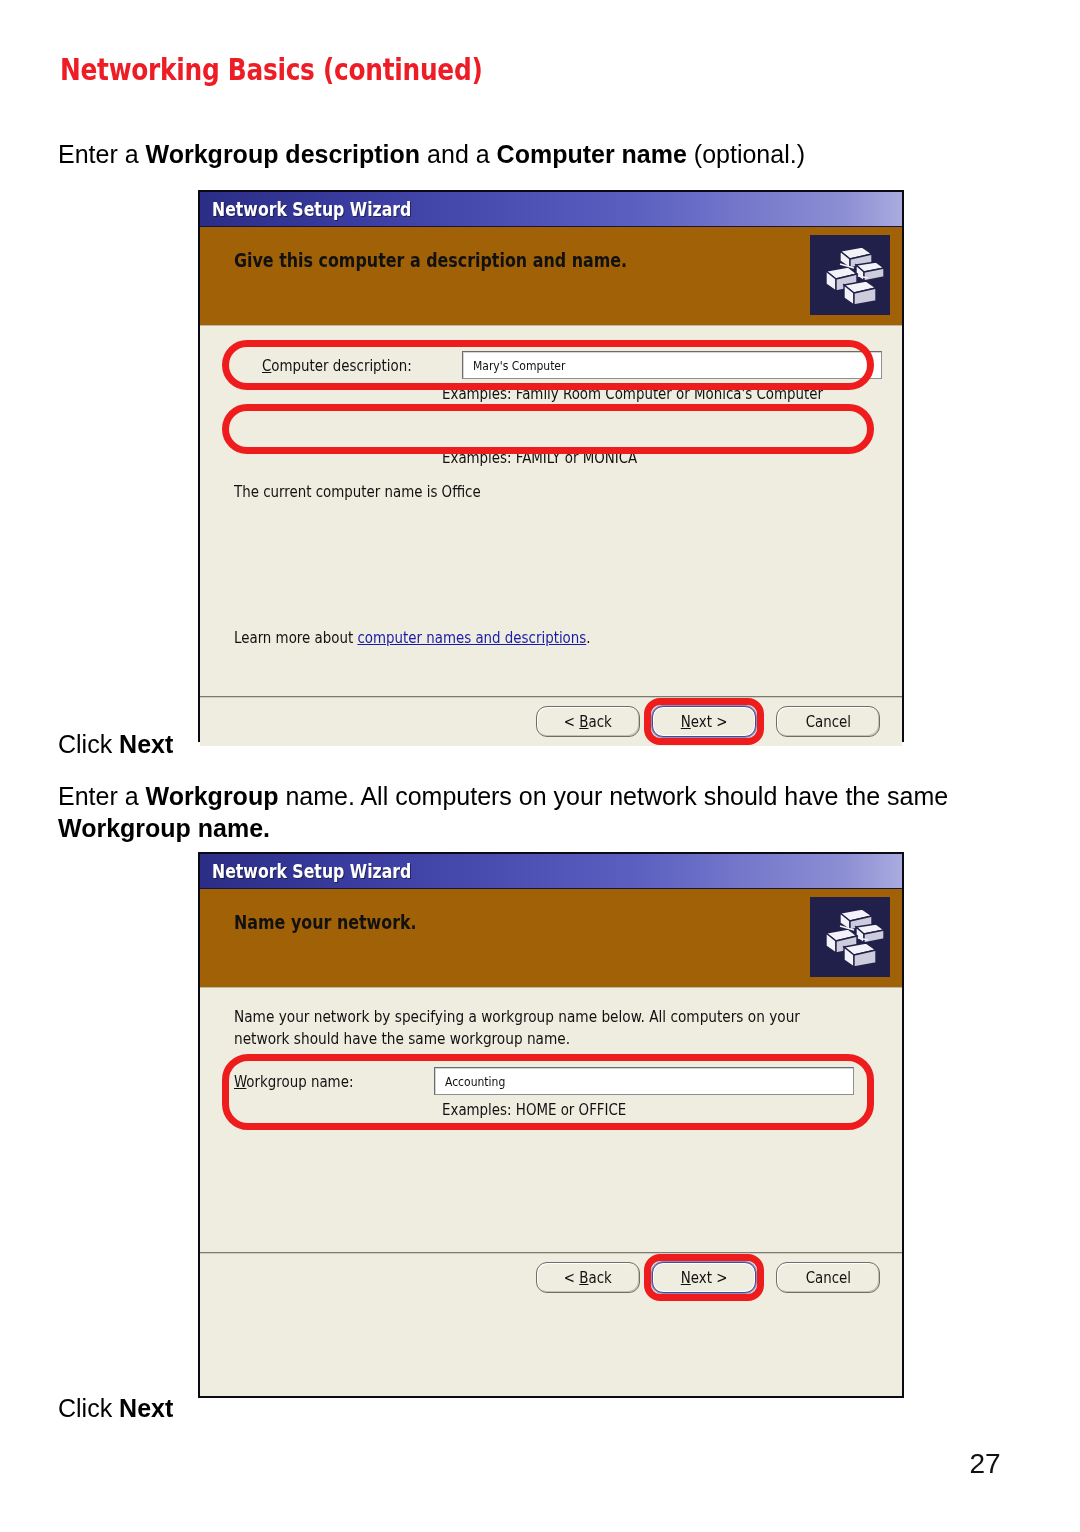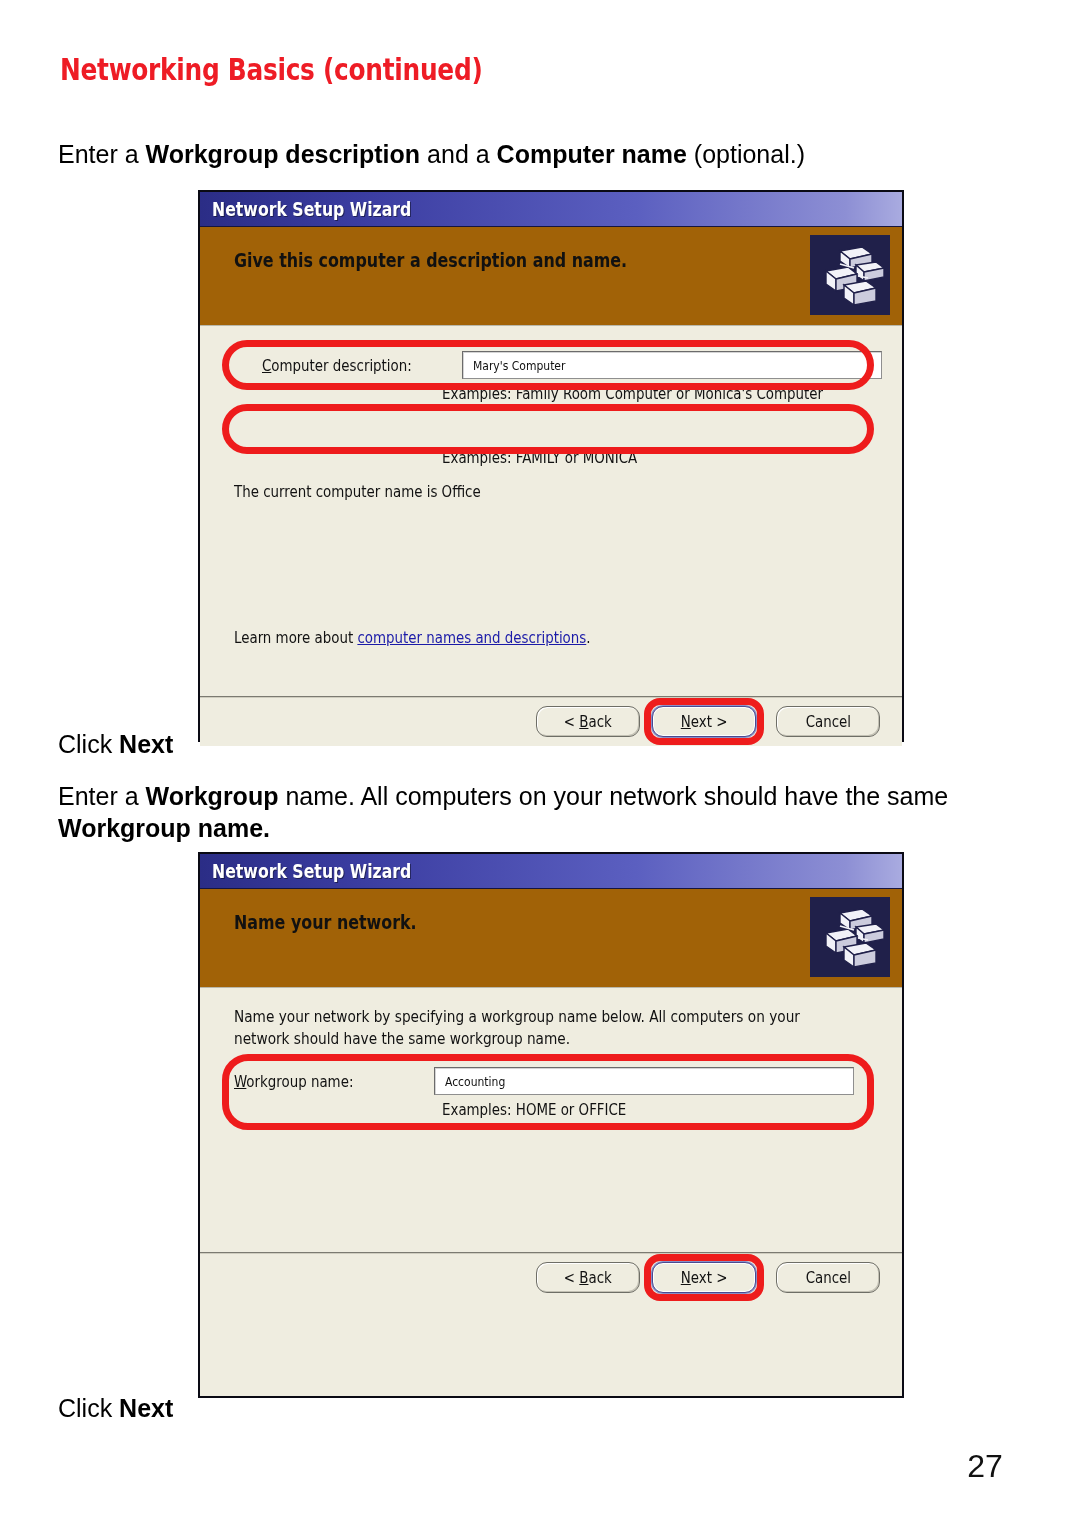--- a/index.html
+++ b/index.html
@@ -54,21 +54,21 @@
   }
   .click-next b { font-weight: bold; }
   .click-next-1 { top: 730px; }
   .click-next-2 { top: 1394px; }
 
   .page-number {
     position: absolute;
     left: 0; right: 0;
     top: 1448px;
     text-align: center;
-    font-size: 32px;
+    font-size: 28px;
     color: #111;
     font-family: "Liberation Sans", sans-serif;
   }
   .page-number span { margin-left: 890px; }
 
   
   .dialog {
     position: absolute;
     left: 198px;
     width: 706px;

